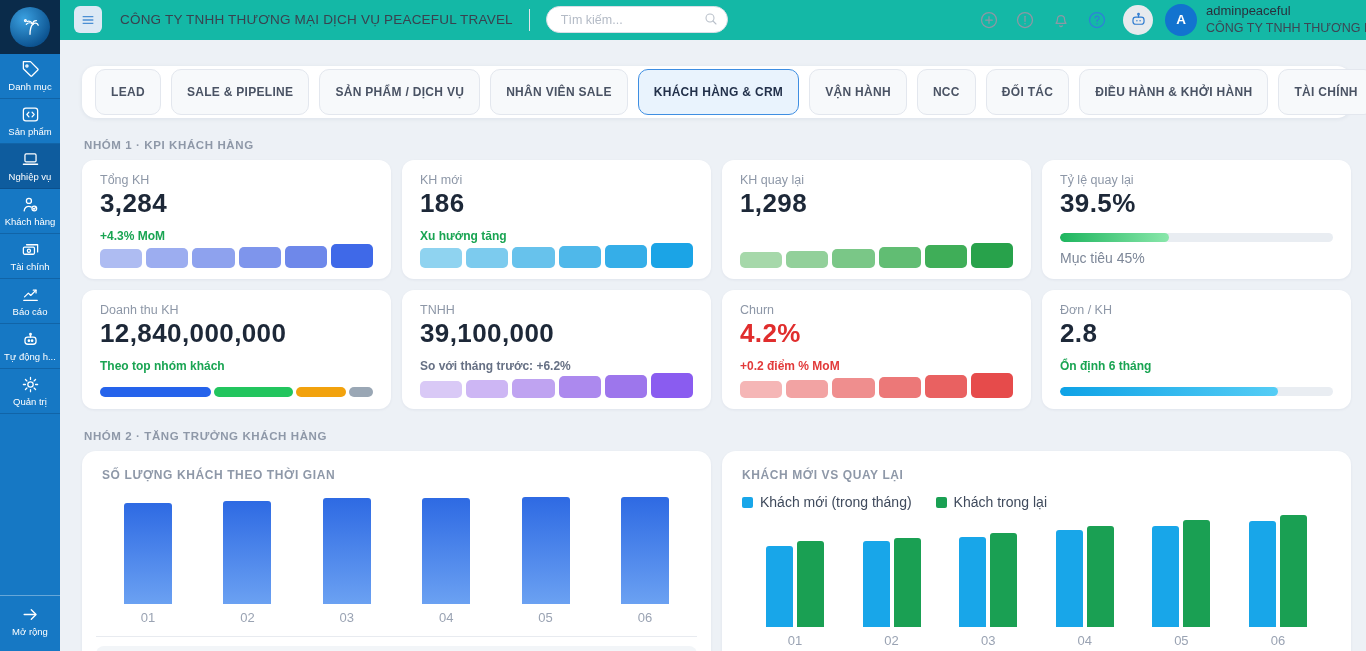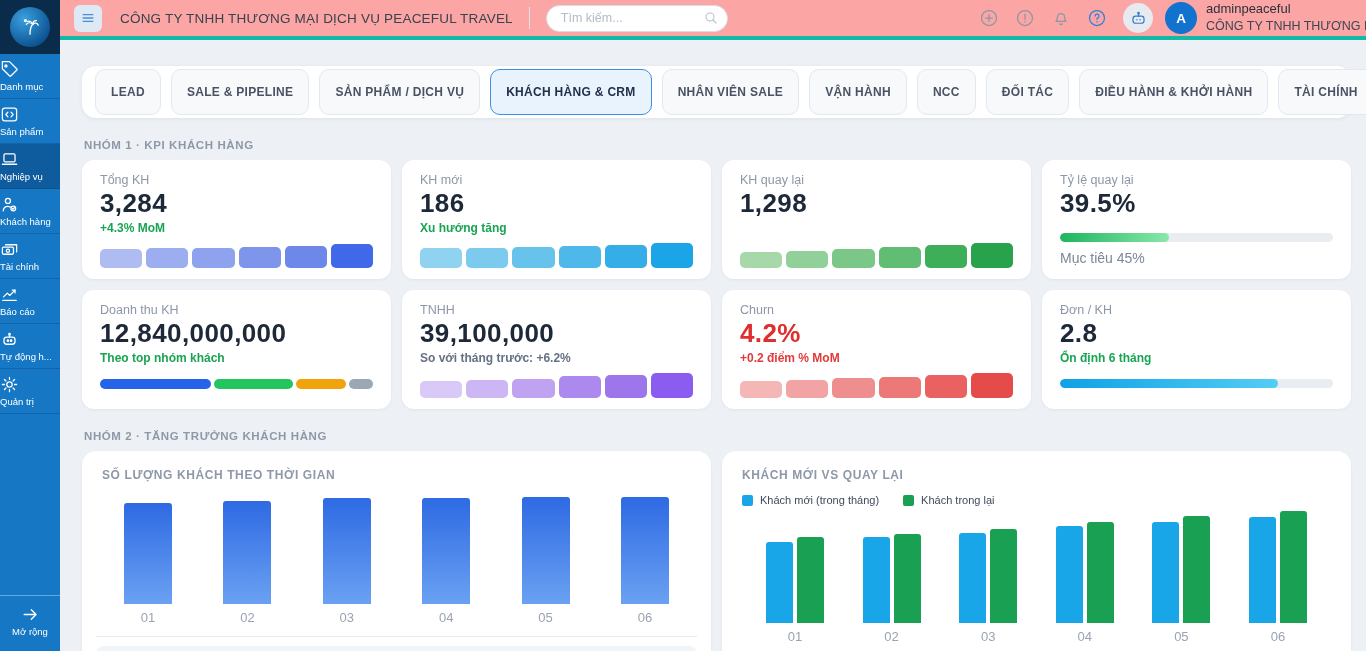--- a/index.html
+++ b/index.html
@@ -6,31 +6,31 @@
   html,body { width:1366px; height:651px; overflow:hidden; background:#edf1f6;
     font-family:"Liberation Sans", sans-serif; }
   .app { display:flex; width:1366px; height:651px; }
 
   
   .sidebar { width:60px; flex:0 0 60px; background:#1678c4; display:flex; flex-direction:column; color:#fff; }
   .logo { height:54px; background:#0a2b4a; display:flex; align-items:center; justify-content:center; cursor:pointer; }
   .logo-circle { width:40px; height:40px; border-radius:50%;
     background:radial-gradient(circle at 35% 30%, #3aa0e0, #0c5390 75%);
     display:flex; align-items:center; justify-content:center; font-size:15px; color:#fff; }
-  .side-item { height:45px; display:flex; flex-direction:column; justify-content:center;
+  .side-item { height:45px; display:flex; flex-direction:column; align-items:center; justify-content:center;
     gap:2px; font-size:9.5px; border-bottom:1px solid rgba(8,52,92,.28); cursor:pointer; }
   .side-item svg { width:19px; height:19px; stroke:#fff; fill:none; stroke-width:1.6; stroke-linecap:round; stroke-linejoin:round; }
   .side-item.active { background:#0e5c9e; }
   .side-expand { margin-top:auto; margin-bottom:6px; height:50px; border-top:1px solid rgba(255,255,255,.35);
     display:flex; flex-direction:column; align-items:center; justify-content:center; gap:2px; font-size:9.5px; cursor:pointer; }
   .side-expand svg { width:19px; height:19px; stroke:#fff; fill:none; stroke-width:1.7; stroke-linecap:round; stroke-linejoin:round; }
 
   
   .main { flex:1; display:flex; flex-direction:column; min-width:0; }
-  .topbar { height:40px; background:#fca5a5; border-bottom:4px solid #14b8a6; display:flex; align-items:center;
+  .topbar { height:40px; background:#14b8a6; border-bottom:1px solid #14b8a6; display:flex; align-items:center;
     padding:0 0 0 14px; flex:0 0 40px; }
   .hamburger { width:28px; height:27px; border-radius:6px; background:#dde9f5; border:none; color:#4b8fd4;
     display:flex; align-items:center; justify-content:center; cursor:pointer; }
   .hamburger svg { width:16px; height:16px; stroke:#4b8fd4; stroke-width:2; }
   .company-title { margin-left:18px; font-size:13.5px; color:#39424f; letter-spacing:.2px; white-space:nowrap; }
   .v-divider { width:1px; height:22px; background:#e1e5ea; margin:0 16px; }
   .searchbox { position:relative; width:182px; height:27px; }
   .searchbox input { width:100%; height:100%; border:1px solid #d9dee6; border-radius:14px; padding:0 30px 0 14px;
     font-size:12.5px; color:#4a5260; outline:none; background:#fff; font-family:inherit; }
   .searchbox input::placeholder { color:#b4bbc6; }
@@ -55,37 +55,37 @@
     font-size:12px; letter-spacing:.3px; font-weight:600; cursor:pointer; white-space:nowrap; font-family:inherit; }
   .tab.active { background:#e9f3fd; border-color:#3e8ee2; color:#22304a; }
 
   
   .section-label { margin:21px 2px 9px; font-size:11.5px; font-weight:700; letter-spacing:.6px; color:#8e98a8; }
   .kpi-grid { display:grid; grid-template-columns:repeat(4,1fr); gap:11px; }
   .kpi-card { background:#fff; border-radius:12px; box-shadow:0 1px 3px rgba(16,40,80,.06); height:119px;
     padding:13px 18px 11px; display:flex; flex-direction:column; }
   .kpi-title { font-size:12.5px; color:#8d97a7; }
   .kpi-value { font-size:26px; font-weight:700; color:#1d2838; letter-spacing:.4px; margin-top:1px; }
-  .kpi-sub { font-size:12px; font-weight:600; margin-top:2px; }
+  .kpi-sub { font-size:12px; font-weight:600; margin-top:10px; }
   .kpi-sub:empty, .kpi-note:empty { display:none; }
   .kpi-sub.green { color:#19a452; } .kpi-sub.red { color:#e23a3a; } .kpi-sub.gray { color:#667084; }
   .kpi-note { font-size:14px; color:#7d8798; margin-top:8px; }
   .kpi-viz.spark { margin-top:auto; display:flex; gap:4px; align-items:flex-end; }
   .spark-bar { flex:1; border-radius:5px; }
   .kpi-viz.progress { margin-top:14px; height:9px; border-radius:5px; background:#e9edf2; overflow:hidden; }
   .progress-fill { height:100%; border-radius:5px; }
   .kpi-viz.segments { margin-top:14px; display:flex; gap:3px; height:10px; }
   .seg { border-radius:5px; }
 
   
   .charts-grid { display:grid; grid-template-columns:1fr 1fr; gap:11px; margin-top:9px; height:280px; }
   .chart-card { background:#fff; border-radius:14px; box-shadow:0 1px 3px rgba(16,40,80,.06); padding:17px 14px 0; }
   .chart-title { font-size:12px; font-weight:700; letter-spacing:.6px; color:#8e98a8; padding:0 6px; }
   .legend { display:flex; gap:24px; margin-top:12px; padding:0 6px; }
-  .legend-item { display:flex; align-items:center; gap:7px; font-size:11px; color:#3f4a5c; }
+  .legend-item { display:flex; align-items:center; gap:7px; font-size:14px; color:#3f4a5c; }
   .legend-swatch { width:11px; height:11px; border-radius:2px; }
   .bars-host { display:flex; justify-content:space-between; align-items:flex-end; padding:0 28px; margin-top:18px; height:125px; }
   .bar-col { display:flex; flex-direction:column; align-items:center; }
   .mono-bar { width:48px; border-radius:3px 3px 0 0; background:linear-gradient(180deg,#2e6ae3,#6ba1f2); }
   .bar-label { font-size:13px; color:#9aa3b3; margin-top:6px; }
   .groups-host { display:flex; justify-content:space-between; align-items:flex-end; padding:0 30px; margin-top:8px; height:130px; }
   .group-col { display:flex; flex-direction:column; align-items:center; }
   .group-bars { display:flex; gap:4px; align-items:flex-end; }
   .duo-bar { width:27px; border-radius:3px 3px 0 0; }
   .chart-divider { border-top:1px solid #e8ebf0; margin-top:11px; }
@@ -239,22 +239,22 @@
         <div class="user-org">CÔNG TY TNHH THƯƠNG MẠI</div>
       </div>
     </header>
 
     <div class="content">
 
       <div class="tabbar">
         <button class="tab">LEAD</button>
         <button class="tab">SALE &amp; PIPELINE</button>
         <button class="tab">SẢN PHẨM / DỊCH VỤ</button>
+        <button class="tab">NHÂN VIÊN SALE</button>
         <button class="tab active">KHÁCH HÀNG &amp; CRM</button>
-        <button class="tab">NHÂN VIÊN SALE</button>
         <button class="tab">VẬN HÀNH</button>
         <button class="tab">NCC</button>
         <button class="tab">ĐỐI TÁC</button>
         <button class="tab">ĐIỀU HÀNH &amp; KHỞI HÀNH</button>
         <button class="tab">TÀI CHÍNH</button>
       </div>
 
       <div class="section-label">NHÓM 1 · KPI KHÁCH HÀNG</div>
       <div class="kpi-grid">
         <div class="kpi-card">

